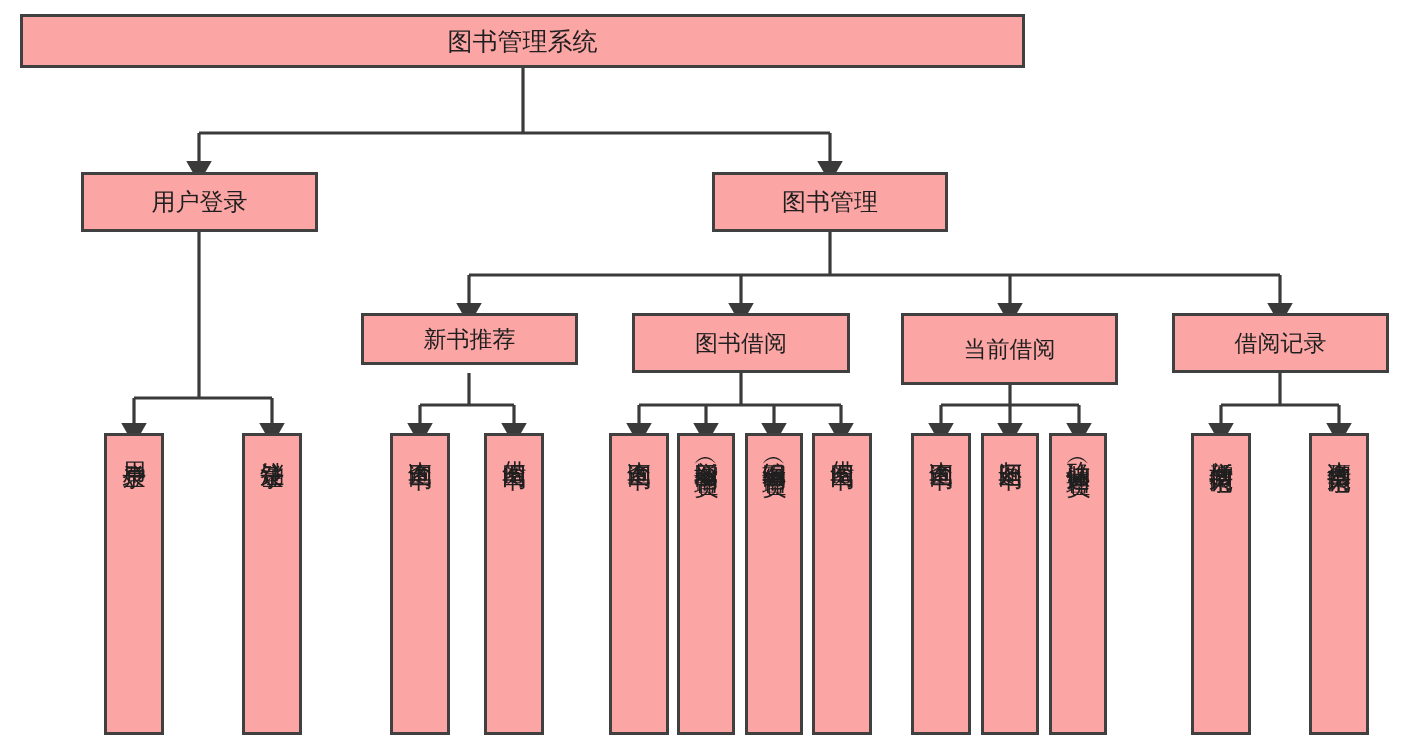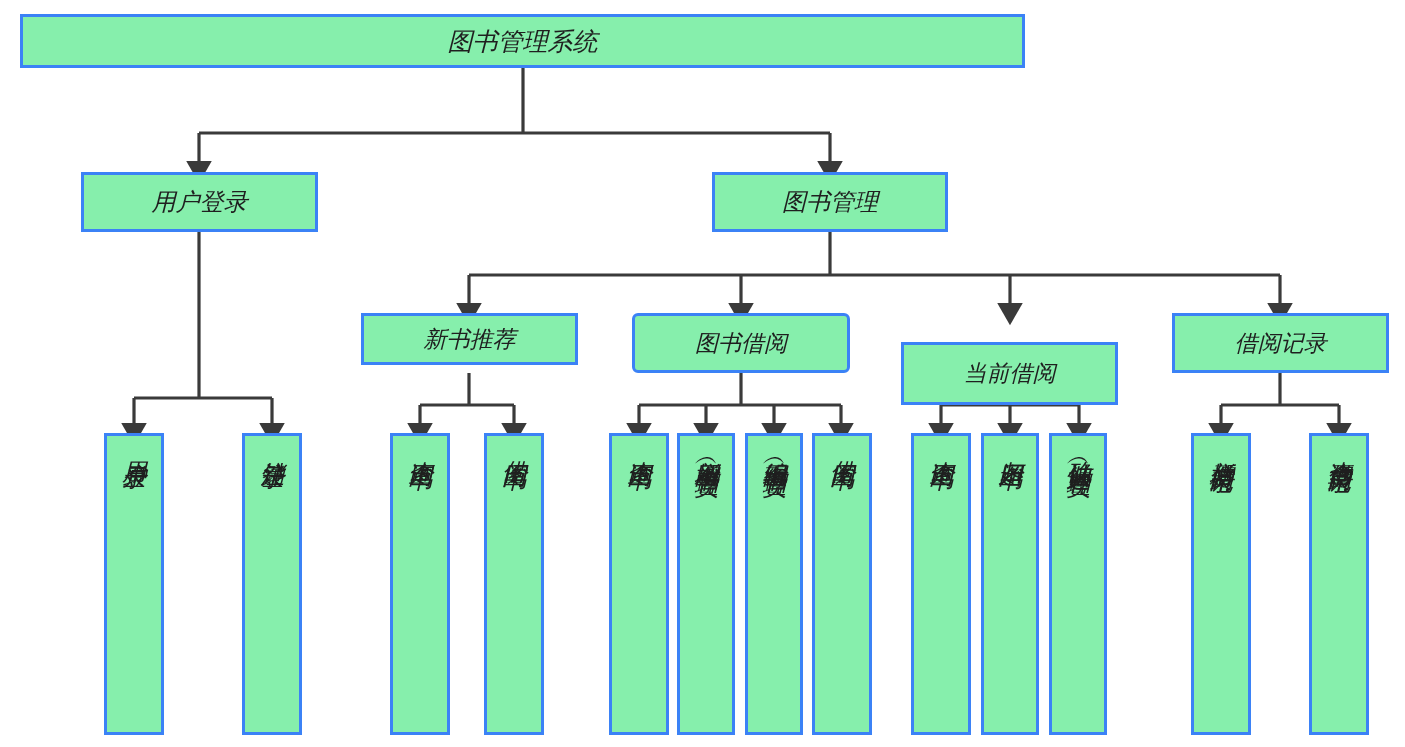--- a/index.html
+++ b/index.html
@@ -21,27 +21,26 @@
     position: absolute;
     left: 0;
     top: 0;
     width: 1405px;
     height: 747px;
     pointer-events: none;
   }
   .node {
     position: absolute;
     box-sizing: border-box;
-    background: #86efac;
-    border: 3px solid #3b82f6;
+    background: #fca5a5;
+    border: 3px solid #404040;
     display: flex;
     align-items: center;
     justify-content: center;
     color: #1f1f1f;
-    font-style: italic;
   }
   .node.root {
     font-size: 25px;
   }
   .node.lvl2 {
     font-size: 24px;
   }
   .node.lvl3 {
     font-size: 23px;
   }
@@ -134,24 +133,24 @@
   <div class="node lvl2" style="left:81px; top:172px; width:237px; height:60px;">
     <span>用户登录</span>
   </div>
   <div class="node lvl2" style="left:712px; top:172px; width:236px; height:60px;text-align:center;">
     <span>图书管理</span>
   </div>
 
   <div class="node lvl3" style="left:361px; top:313px; width:217px; height:52px;">
     <span>新书推荐</span>
   </div>
-  <div class="node lvl3" style="left:632px; top:313px; width:218px; height:60px;border-radius:6px;">
+  <div class="node lvl3" style="left:632px; top:313px; width:218px; height:60px;">
     <span>图书借阅</span>
   </div>
-  <div class="node lvl3" style="left:901px; top:313px; width:217px; height:63px;margin-top:29px;">
+  <div class="node lvl3" style="left:901px; top:313px; width:217px; height:72px;">
     <span>当前借阅</span>
   </div>
   <div class="node lvl3" style="left:1172px; top:313px; width:217px; height:60px;">
     <span>借阅记录</span>
   </div>
 
   <div class="node leaf" style="left:104px; top:433px; width:60px; height:302px;">
     <span class="vtext">用户登录</span>
   </div>
   <div class="node leaf" style="left:242px; top:433px; width:60px; height:302px;">

